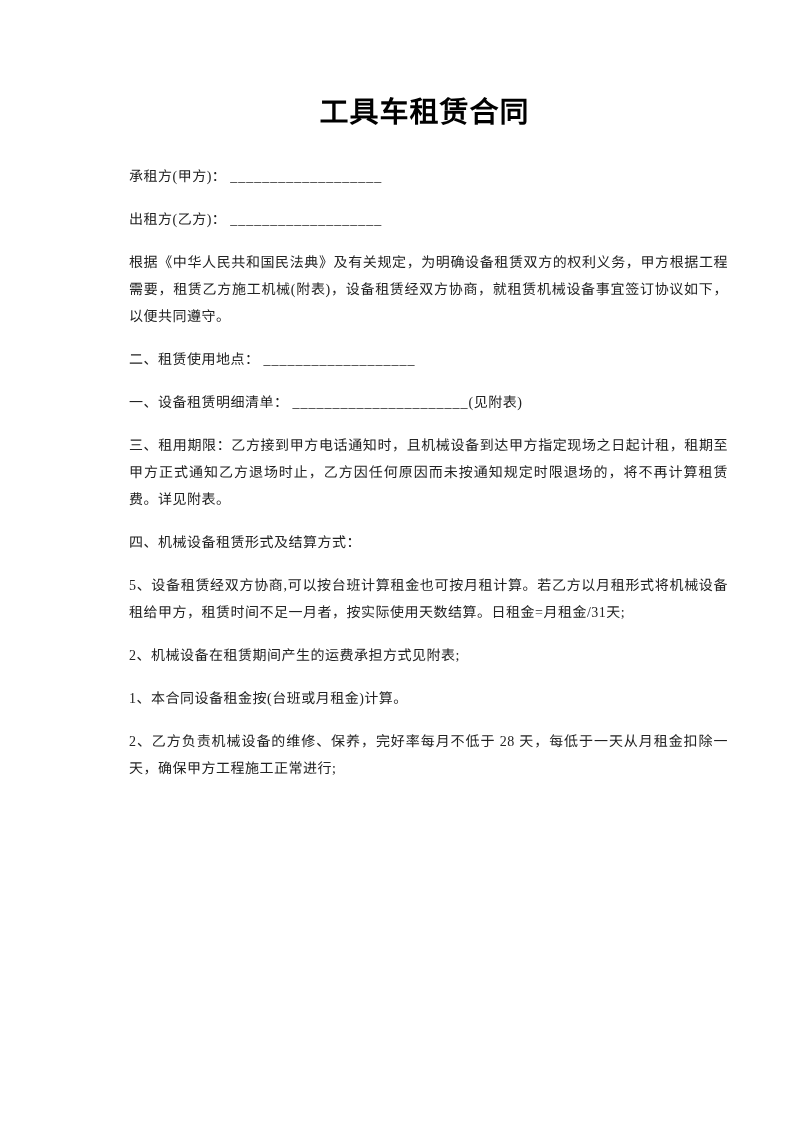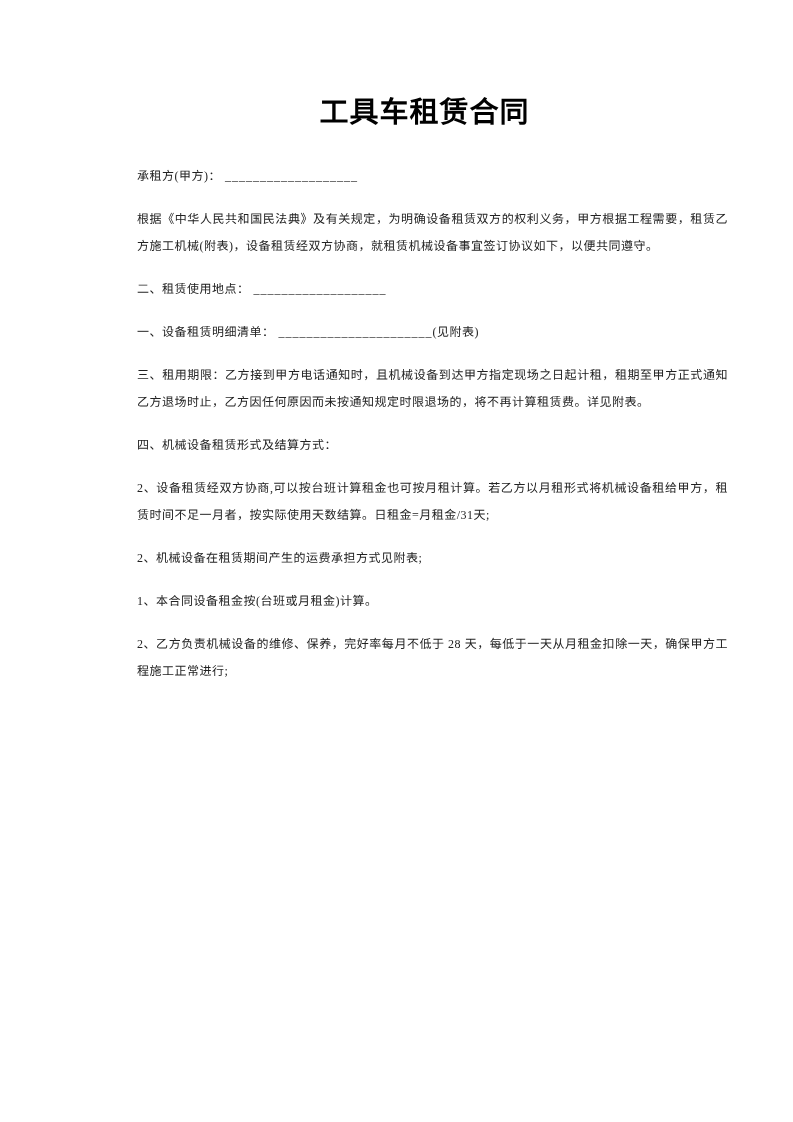--- a/index.html
+++ b/index.html
@@ -22,55 +22,56 @@
   .doc-title {
     font-size: 29px;
     line-height: 34px;
     font-weight: 700;
     text-align: center;
     color: #000000;
     margin: 0 0 34px 0;
     letter-spacing: 1px;
   }
   .para {
-    font-size: 12px;
+    font-size: 14px;
     line-height: 27px;
-    margin: 0 0 16px 16px;
+    margin: 0 0 16px 8px;
     text-align: justify;
     text-align-last: left;
     word-break: break-all;
     letter-spacing: 0.5px;
   }
   .blank {
     letter-spacing: 1px;
     padding-left: 4px;
     white-space: nowrap;
   }
 </style>
 </head>
 <body>
 
 <div class="page">
 
   <h1 class="doc-title">工具车租赁合同</h1>
 
   <p class="para"><span>承租方(甲方)：</span><span class="blank">___________________</span></p>
 
+  <p class="para"><span>出租方(乙方)：</span><span class="blank">___________________</span></p>
 
   <p class="para">根据《中华人民共和国民法典》及有关规定，为明确设备租赁双方的权利义务，甲方根据工程需要，租赁乙方施工机械(附表)，设备租赁经双方协商，就租赁机械设备事宜签订协议如下，以便共同遵守。</p>
 
   <p class="para"><span>二、租赁使用地点：</span><span class="blank">___________________</span></p>
 
   <p class="para"><span>一、设备租赁明细清单：</span><span class="blank">______________________</span><span>(见附表)</span></p>
 
   <p class="para">三、租用期限：乙方接到甲方电话通知时，且机械设备到达甲方指定现场之日起计租，租期至甲方正式通知乙方退场时止，乙方因任何原因而未按通知规定时限退场的，将不再计算租赁费。详见附表。</p>
 
   <p class="para">四、机械设备租赁形式及结算方式：</p>
 
-  <p class="para">2、设备租赁经双方协商,可以按台班计算租金也可按月租计算。若乙方以月租形式将机械设备租给甲方，租赁时间不足一月者，按实际使用天数结算。日租金=月租金/31天;</p>
+  <p class="para">5、设备租赁经双方协商,可以按台班计算租金也可按月租计算。若乙方以月租形式将机械设备租给甲方，租赁时间不足一月者，按实际使用天数结算。日租金=月租金/31天;</p>
 
   <p class="para">2、机械设备在租赁期间产生的运费承担方式见附表;</p>
 
   <p class="para">1、本合同设备租金按(台班或月租金)计算。</p>
 
 
 
   <p class="para">2、乙方负责机械设备的维修、保养，完好率每月不低于 28 天，每低于一天从月租金扣除一天，确保甲方工程施工正常进行;</p>
 
 </div>

